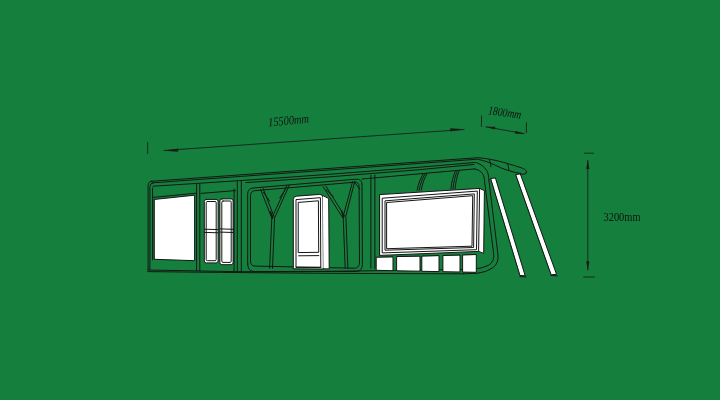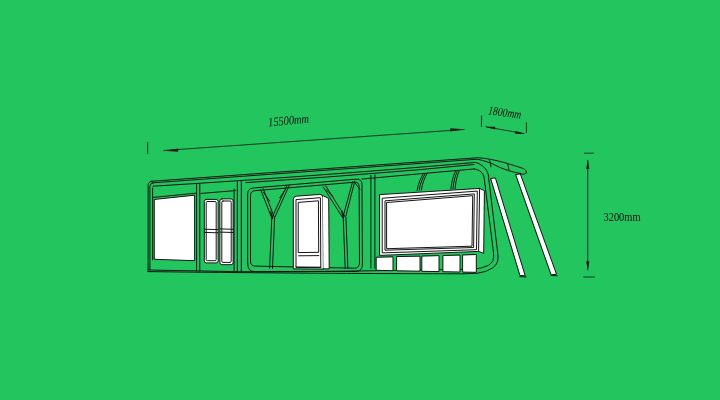--- a/index.html
+++ b/index.html
@@ -1,16 +1,16 @@
 <!DOCTYPE html>
 <html><head>
 <meta charset="utf-8">
 <style>
   html,body{margin:0;padding:0;background:#fff;}
-  .wrap{width:720px;height:400px;position:relative;background:#22c55e;overflow:hidden;}
+  .wrap{width:720px;height:400px;position:relative;background:#15803d;overflow:hidden;}
   text{font-family:"Liberation Serif",serif;fill:#111;}
 </style>
 </head>
 <body>
 <div class="wrap">
 <svg width="720" height="400" viewBox="0 0 720 400" xmlns="http://www.w3.org/2000/svg">
 <g stroke="#151515" stroke-width="1" fill="none" stroke-linecap="round" stroke-linejoin="round">
 
 <g id="dims" stroke-width="0.8">
 

